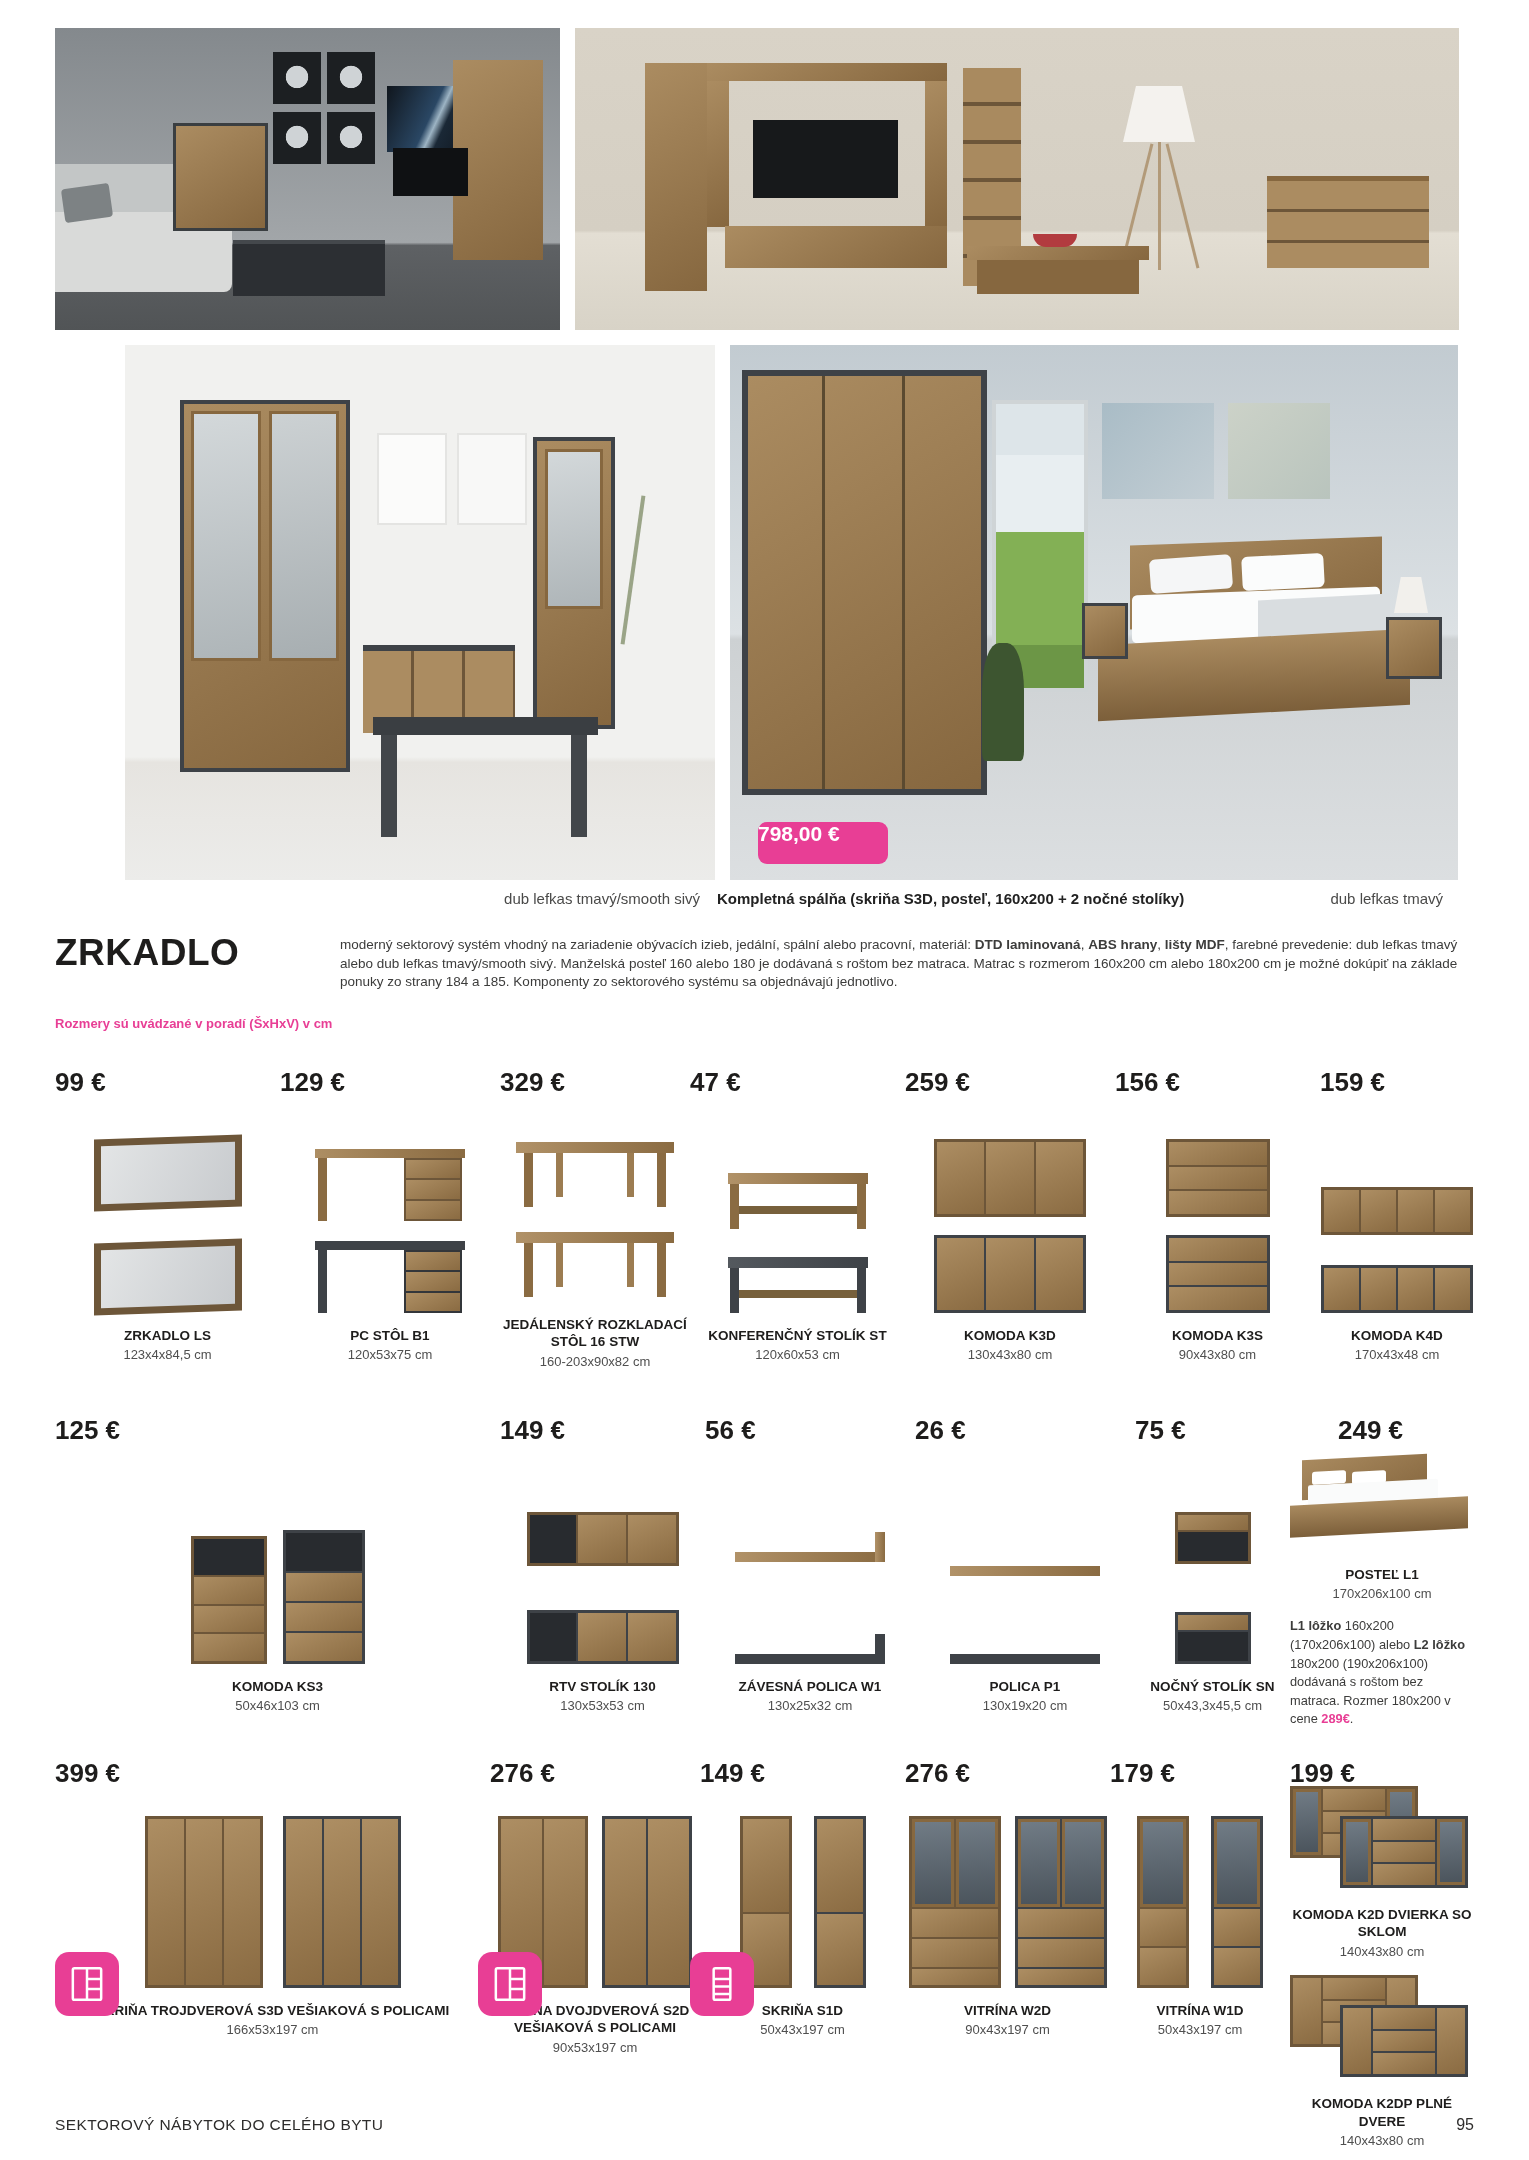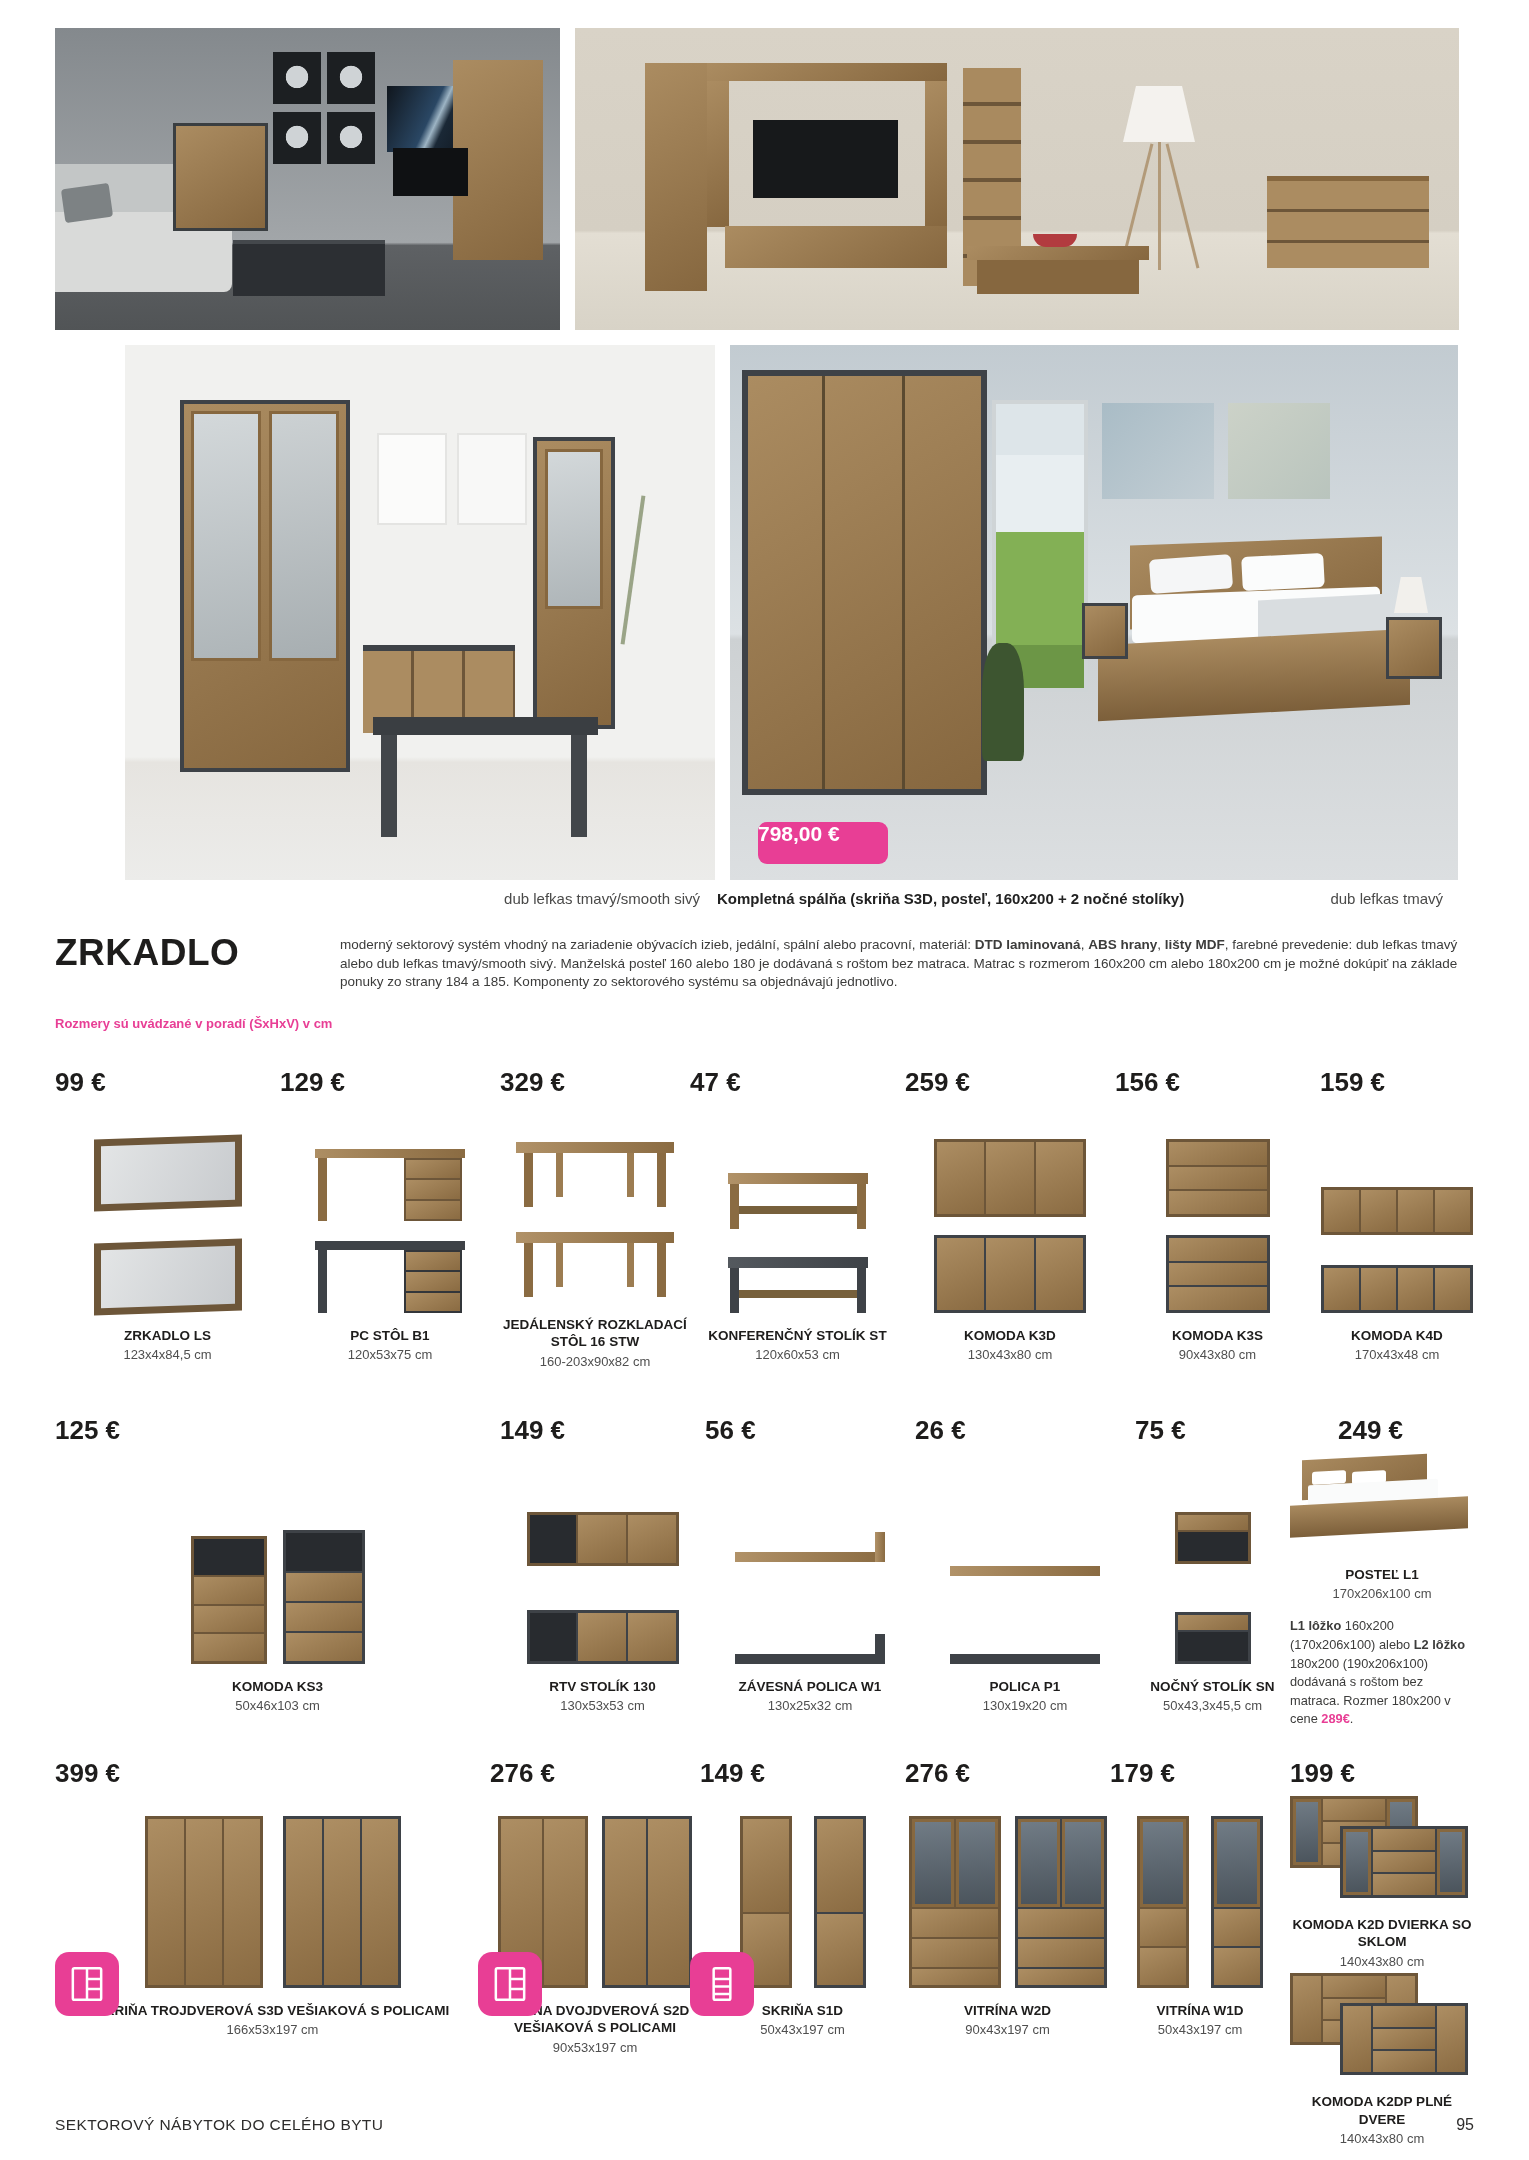--- a/index.html
+++ b/index.html
@@ -108,21 +108,21 @@
   .bedart .bfr{left:0;top:44px;width:178px;height:32px;background:linear-gradient(180deg,#a98a5f,#7c5f3a);transform:skewY(-3deg)}
 
   .k2wrap{position:relative;width:184px;height:106px;flex:0 0 auto}
   .k2wrap .pc{position:absolute;width:128px;height:72px}
   .k2a{left:0;top:0}
   .k2b{left:50px;top:30px}
 
   .bedcell .pname,.bedcell .pdims,.k2col .pname,.k2col .pdims{text-align:center}
   .bednote{margin-top:16px;font-size:12.8px;line-height:1.45;color:#3c3c3b;text-align:left;padding-right:2px}
   .pinktxt{color:var(--pink)}
-  .k2col .price{margin-bottom:10px}
+  .k2col .price{}
   .k2col .k2block{display:flex;flex-direction:column;align-items:center}
 
   .pinkicon{position:absolute;left:0;bottom:74px;width:64px;height:64px;background:var(--pink);border-radius:14px;
             display:flex;align-items:center;justify-content:center;z-index:3}
 
   
   .footer{display:flex;justify-content:space-between;align-items:baseline;margin-top:26px}
   .footer .fleft{font-size:15.5px;letter-spacing:.4px;color:#2e2d2c}
   .footer .fpage{font-size:16px;color:#2e2d2c}
 </style>
@@ -614,21 +614,21 @@
                 <i></i>
                 <i></i>
                 <i></i>
               </span>
               <i class="gl" style="flex:0 0 28px"></i>
             </div>
         </div>
         <div class="pname">KOMODA K2D DVIERKA SO SKLOM</div>
         <div class="pdims">140x43x80 cm</div>
       </div>
-      <div class="k2block" style="margin-top:4px">
+      <div class="k2block" style="margin-top:16px">
         <div class="k2wrap">
           <div class="pc k2a">
               <i style="flex:0 0 28px"></i>
               <span class="c">
                 <i></i>
                 <i></i>
                 <i></i>
               </span>
               <i style="flex:0 0 28px"></i>
             </div>

